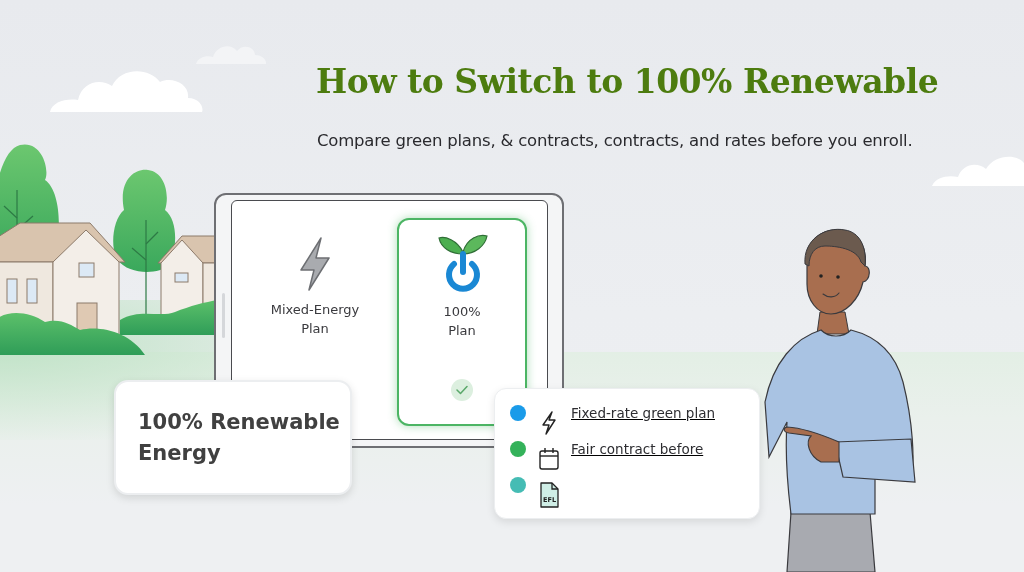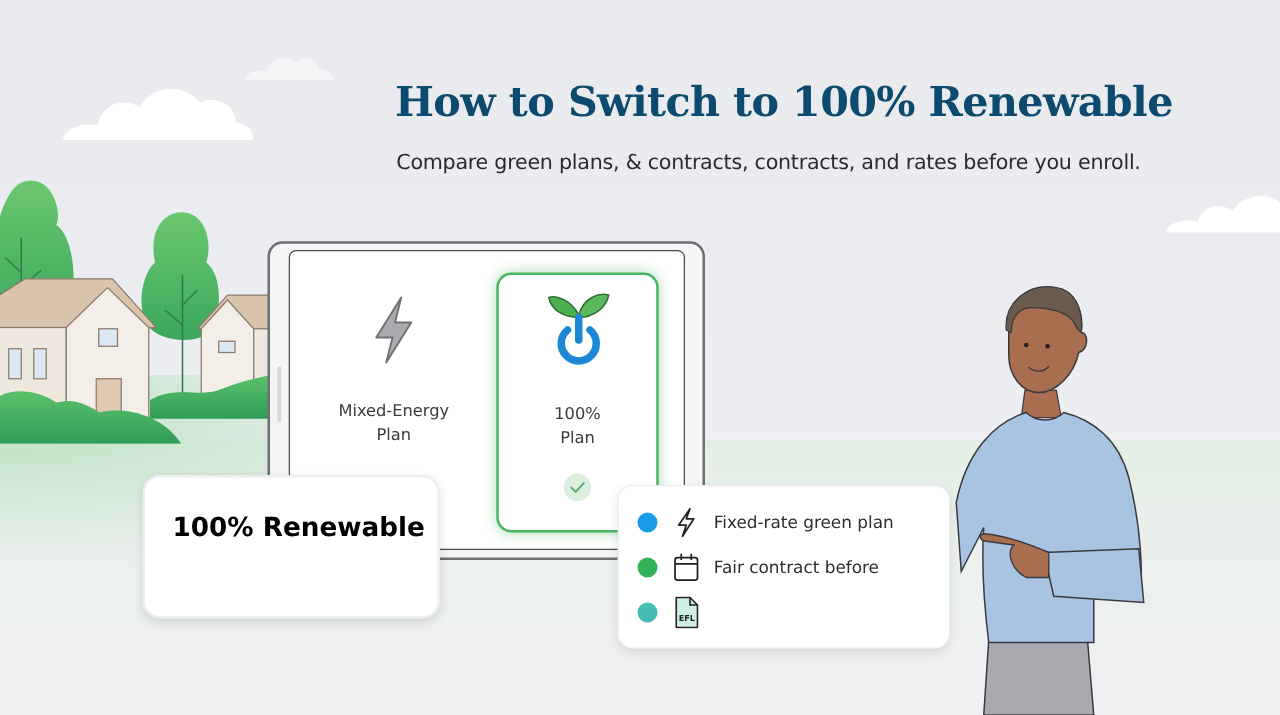--- a/index.html
+++ b/index.html
@@ -14,68 +14,68 @@
     left: 0; top: 352px; width: 1024px; height: 220px;
     background: linear-gradient(180deg, #e3efe5 0%, #eaf0ec 30%, #eef0f2 70%);
   }
   .ground-left {
     left: 0; top: 300px; width: 360px; height: 140px;
     background: radial-gradient(ellipse at 0% 30%, #bfe2c6 0%, rgba(200,230,205,0.5) 45%, rgba(238,240,242,0) 75%);
   }
   .title {
     left: 316px; top: 62px; width: 650px;
     font-family: "DejaVu Serif", "Liberation Serif", serif;
-    font-weight: bold; font-size: 33px; color: #0c4a6e; letter-spacing: -0.5px;
+    font-weight: bold; font-size: 33px; color: #4d7c0f; letter-spacing: -0.5px;
     white-space: nowrap;
   }
   .subtitle {
-    left: 317px; top: 120px; width: 680px;
+    left: 317px; top: 131px; width: 680px;
     font-family: "DejaVu Sans", sans-serif; font-size: 16.5px; color: #2a2a2e;
     white-space: nowrap; letter-spacing: -0.2px;
   }
   .tablet {
     left: 214px; top: 193px; width: 350px; height: 255px;
     border: 2px solid #6e6f73; border-radius: 12px; background: #f4f5f6;
   }
   .tablet-screen {
     left: 231px; top: 200px; width: 317px; height: 240px;
     border: 1.5px solid #4a4b4f; border-radius: 6px; background: #fff;
   }
   .tablet-handle {
     left: 222px; top: 293px; width: 3px; height: 45px; background: #d5d7da; border-radius: 2px;
   }
   .plan-label {
     font-family: "DejaVu Sans", sans-serif; font-size: 13px; color: #3a3a3e;
-    text-align: center; line-height: 19px; margin-top: 20px;
+    text-align: center; line-height: 19px;
   }
   .plan-card-selected {
     left: 397px; top: 218px; width: 130px; height: 208px;
     border: 2px solid #4cb564; border-radius: 12px; background: #fff;
     box-shadow: 0 0 10px rgba(76,181,100,0.45);
   }
   .check-circle {
     left: 451px; top: 379px; width: 22px; height: 22px; border-radius: 50%;
     background: #dcefdf; display: flex; align-items: center; justify-content: center;
   }
   .energy-card {
     left: 114px; top: 380px; width: 238px; height: 115px;
     background: #fff; border-radius: 14px; border: 2px solid #eceef0;
     box-shadow: 0 3px 8px rgba(0,0,0,0.12);
   }
   .energy-card-text {
     left: 138px; top: 407px; width: 210px;
     font-family: "DejaVu Sans", sans-serif; font-weight: bold; font-size: 21px;
-    color: #000000; line-height: 31px;
+    color: #404040; line-height: 31px;
   }
   .checklist-card {
     left: 494px; top: 388px; width: 266px; height: 131px;
     background: #fff; border-radius: 12px; border: 1px solid #eceef0;
     box-shadow: 0 3px 8px rgba(0,0,0,0.10);
   }
-  .cl-item { left: 510px; width: 250px; height: 26px; display: flex; align-items: center; }
+  .cl-item { left: 510px; width: 250px; height: 26px; display: flex; align-items: flex-start; text-decoration: underline; }
   .cl-dot { width: 16px; height: 16px; border-radius: 50%; margin-right: 12px; flex: none; }
   .cl-icon { width: 22px; height: 36px; margin-right: 11px; flex: none; display: flex; align-items: center; justify-content: center; }
   .cl-text { font-family: "DejaVu Sans", sans-serif; font-size: 13.5px; color: #2d2d31; white-space: nowrap; }
 </style>
 </head>
 <body>
 
 <div class="abs ground"></div>
 <div class="abs ground-left"></div>
 
@@ -155,20 +155,21 @@
 </div>
 <div class="abs check-circle">
   <svg width="12" height="10">
     <path d="M1 5 L4.5 8.5 L11 1.5" fill="none" stroke="#5aa86a" stroke-width="1.5" stroke-linecap="round" stroke-linejoin="round"></path>
   </svg>
 </div>
 
 <div class="abs energy-card"></div>
 <div class="abs energy-card-text">
   <div>100% Renewable</div>
+  <div>Energy</div>
 </div>
 
 <div class="abs checklist-card"></div>
 
 <div class="abs cl-item" style="top:405px">
   <span class="cl-dot" style="background:#1a9be9"></span>
   <span class="cl-icon">
     <svg width="18" height="24">
         <path d="M12 1 L3 14 L9 14 L6 23 L15 9 L9 9 Z" fill="none" stroke="#222" stroke-width="1.4" stroke-linejoin="round"></path>
       </svg>

